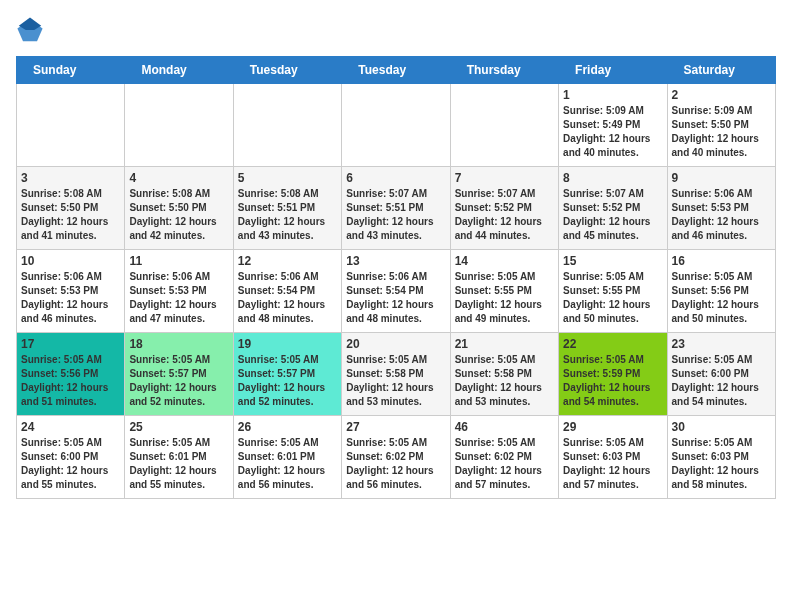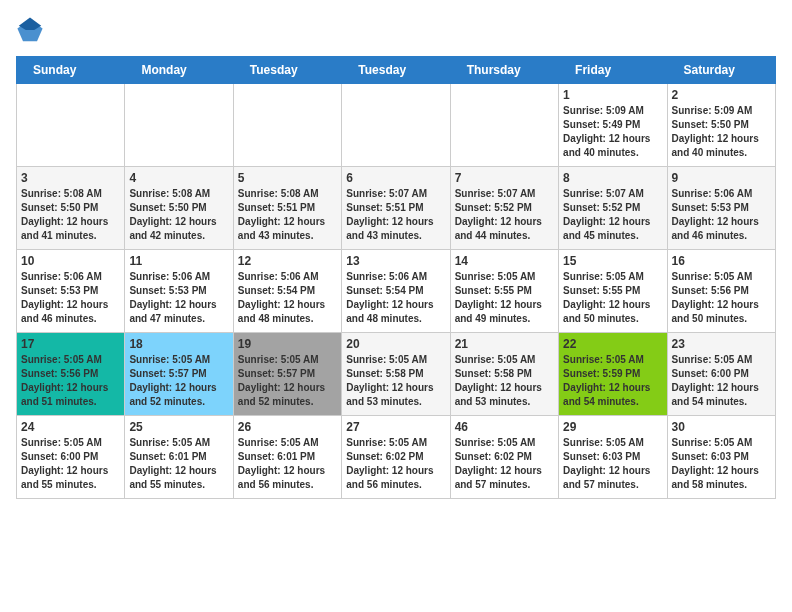--- a/index.html
+++ b/index.html
@@ -238,28 +238,28 @@
         </td>
       </tr>
       <tr>
         <td style="background: #14b8a6;">
           <span class="day-num">17</span>
           <div class="cell-text" style="white-space: pre-line;">Sunrise: 5:05 AM
 Sunset: 5:56 PM
 Daylight: 12 hours
 and 51 minutes.</div>
         </td>
-        <td style="background: #7dd3fc;">
+        <td style="background: #86efac;">
           <span class="day-num">18</span>
           <div class="cell-text" style="white-space: pre-line;">Sunrise: 5:05 AM
 Sunset: 5:57 PM
 Daylight: 12 hours
 and 52 minutes.</div>
         </td>
-        <td style="background: #a3a3a3;">
+        <td style="background: #5eead4;">
           <span class="day-num">19</span>
           <div class="cell-text" style="white-space: pre-line;">Sunrise: 5:05 AM
 Sunset: 5:57 PM
 Daylight: 12 hours
 and 52 minutes.</div>
         </td>
         <td style="background: rgb(245, 245, 245);">
           <span class="day-num">20</span>
           <div class="cell-text" style="white-space: pre-line;">Sunrise: 5:05 AM
 Sunset: 5:58 PM

